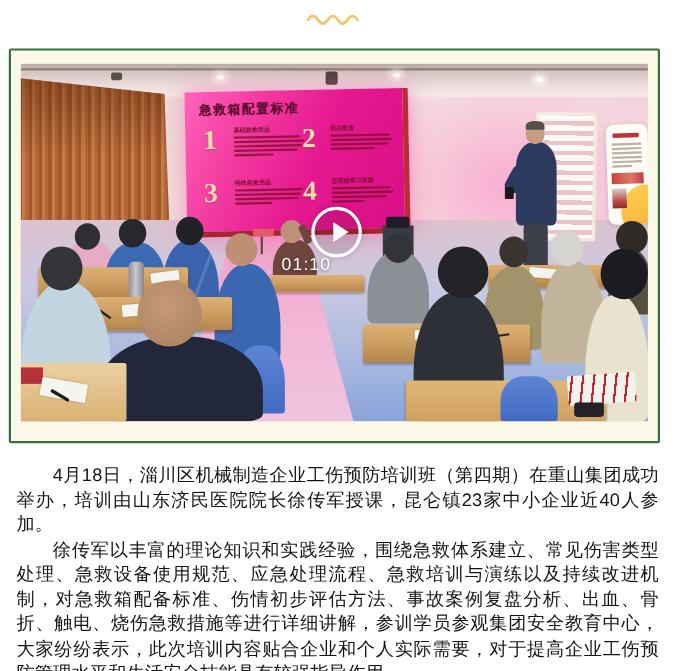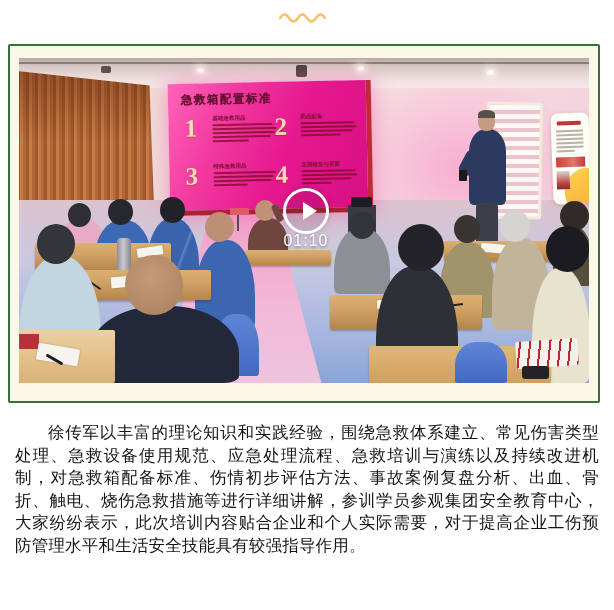--- a/index.html
+++ b/index.html
@@ -85,21 +85,21 @@
   .presenter-body{left:450px;top:71px;width:37px;height:76px;background:#2c3a60;
         border-radius:45% 45% 12% 12%/30% 30% 8% 8%;}
   .presenter-legs{left:457px;top:145px;width:22px;height:46px;background:#3c3f4a;border-radius:4px;}
   .presenter-arm{left:443px;top:92px;width:14px;height:26px;background:#2c3a60;border-radius:6px;transform:rotate(28deg);}
   .presenter-phone{left:440px;top:112px;width:8px;height:11px;background:#1a1a1e;border-radius:1px;}
 
   .play-ring{left:264px;top:130px;width:46px;height:46px;border:3.5px solid #ffffff;border-radius:50%;
         background:rgba(20,10,16,.10);box-sizing:border-box;box-shadow:0 0 6px rgba(0,0,0,.18);}
   .play-tri{left:284px;top:144px;width:0;height:0;border-left:14px solid #ffffff;
         border-top:9px solid transparent;border-bottom:9px solid transparent;}
-  .timestamp{left:237px;top:174px;width:100px;text-align:center;color:#ffffff;font-size:16px;
+  .timestamp{left:237px;top:174px;width:100px;color:#ffffff;font-size:16px;
         font-weight:500;text-shadow:0 1px 3px rgba(40,20,30,.5);letter-spacing:1px;}
 
   
   .article{position:absolute;left:0;top:403px;width:614px;box-sizing:border-box;padding:18px 15px 0;}
   .article p{margin:0;font-size:16.5px;line-height:22.5px;color:#141414;text-align:justify;
         text-indent:2em;letter-spacing:0.2px;}
 </style>
 </head>
 <body>
 
@@ -261,14 +261,15 @@
     <div class="paper" style="left:18px;top:288px;width:42px;height:17px;transform:rotate(10deg);"></div>
     <div class="abs" style="left:26px;top:300px;width:19px;height:3px;background:#1c1c1c;border-radius:2px;transform:rotate(30deg);"></div>
 
     <div class="abs play-ring"></div>
     <div class="abs play-tri"></div>
     <div class="abs timestamp">01:10</div>
   </div>
 </div>
 
 <div class="article">
+  <p>4月18日，淄川区机械制造企业工伤预防培训班（第四期）在重山集团成功举办，培训由山东济民医院院长徐传军授课，昆仑镇23家中小企业近40人参加。</p>
   <p>徐传军以丰富的理论知识和实践经验，围绕急救体系建立、常见伤害类型处理、急救设备使用规范、应急处理流程、急救培训与演练以及持续改进机制，对急救箱配备标准、伤情初步评估方法、事故案例复盘分析、出血、骨折、触电、烧伤急救措施等进行详细讲解，参训学员参观集团安全教育中心，大家纷纷表示，此次培训内容贴合企业和个人实际需要，对于提高企业工伤预防管理水平和生活安全技能具有较强指导作用。</p>
 </div>
 
 </body></html>

